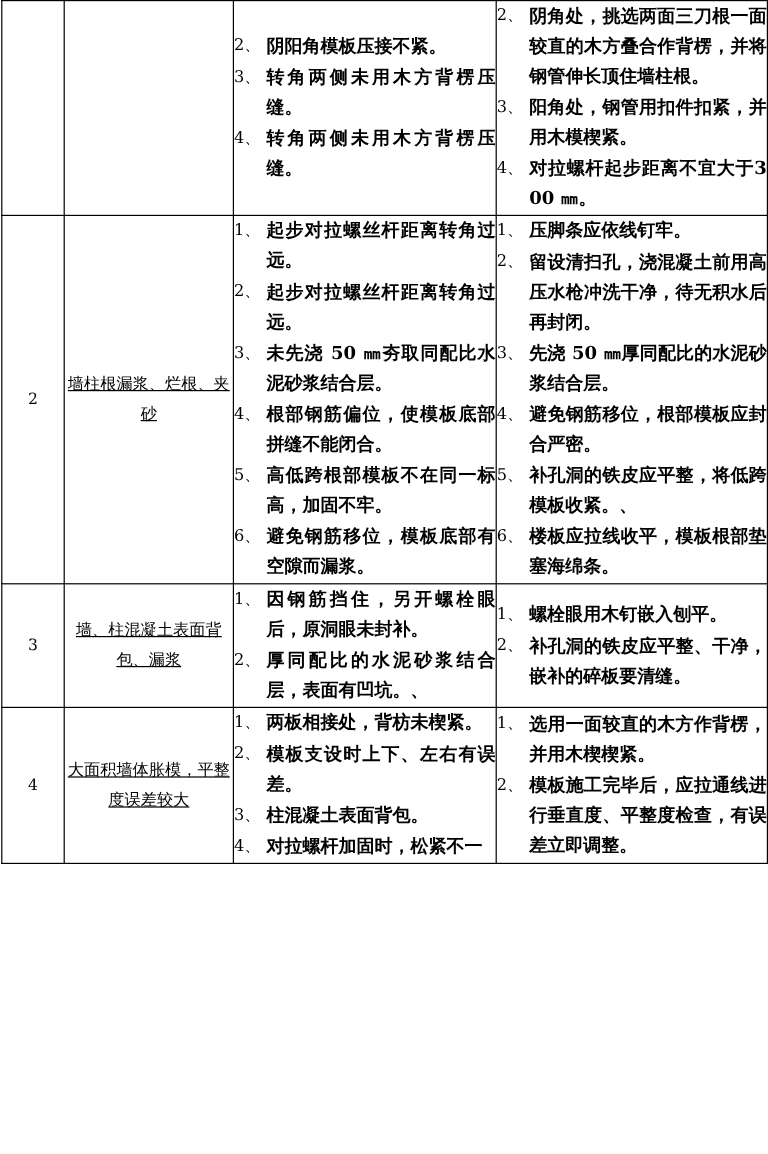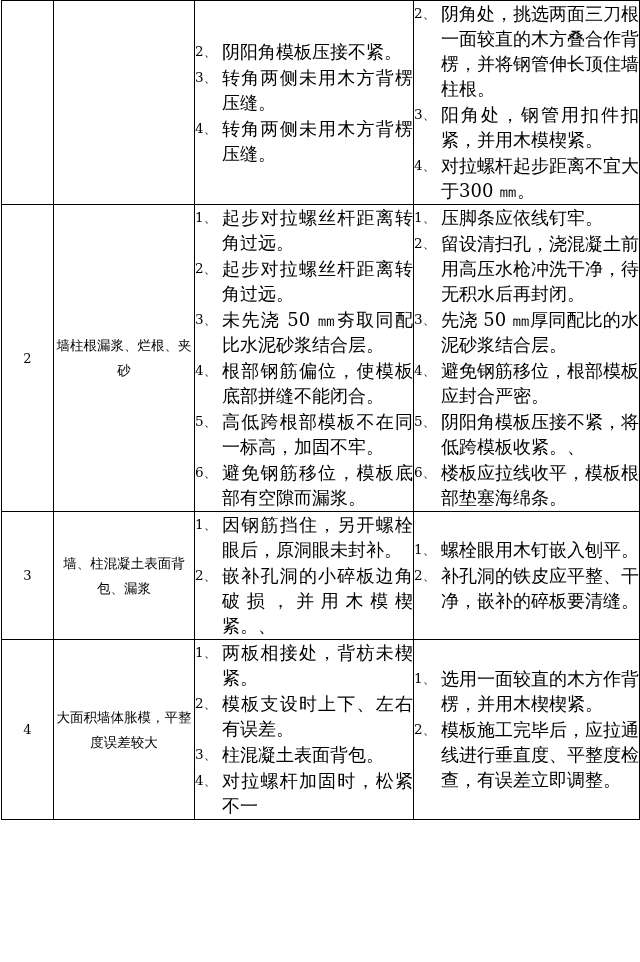--- a/index.html
+++ b/index.html
@@ -41,20 +41,21 @@
   .cell-num {
     text-align: center;
     font-size: 13px;
     font-family: "DejaVu Serif", "Liberation Serif", serif;
   }
   .cell-item {
     text-align: center;
     font-size: 13.5px;
     line-height: 25px;
     padding: 6px 10px;
+    text-decoration: underline;
   }
   .cell-list {
     padding: 6px 9px 8px 9px;
     font-size: 13.5px;
     line-height: 25px;
   }
   ol.numlist {
     list-style: none;
     margin: 0;
     padding: 0;
@@ -67,24 +68,25 @@
   ol.numlist li .marker {
     flex: 0 0 auto;
     width: 27px;
     text-align: left;
     font-size: 13.5px;
     line-height: 25px;
     white-space: nowrap;
   }
   ol.numlist li .txt {
     flex: 1 1 auto;
-    font-size: 18px;
+    font-size: 15px;
     line-height: 25px;
     text-align: justify;
     word-break: break-all;
+    font-weight: bold;
   }
 </style>
 </head>
 <body>
 
 <div class="page">
   <table class="doc-table">
     <colgroup>
       <col class="c-num">
       <col class="c-item">
@@ -182,21 +184,21 @@
             <li>
               <span class="marker">3、</span>
               <span class="txt">先浇 50 ㎜厚同配比的水泥砂浆结合层。</span>
             </li>
             <li>
               <span class="marker">4、</span>
               <span class="txt">避免钢筋移位，根部模板应封合严密。</span>
             </li>
             <li>
               <span class="marker">5、</span>
-              <span class="txt">阴阳角模板压接不紧，将低跨模板收紧。、</span>
+              <span class="txt">补孔洞的铁皮应平整，将低跨模板收紧。、</span>
             </li>
             <li>
               <span class="marker">6、</span>
               <span class="txt">楼板应拉线收平，模板根部垫塞海绵条。</span>
             </li>
           </ol>
         </td>
       </tr>
 
       <tr>
@@ -207,21 +209,21 @@
           <span>墙、柱混凝土表面背包、漏浆</span>
         </td>
         <td class="cell-list">
           <ol class="numlist">
             <li>
               <span class="marker">1、</span>
               <span class="txt">因钢筋挡住，另开螺栓眼后，原洞眼未封补。</span>
             </li>
             <li>
               <span class="marker">2、</span>
-              <span class="txt">嵌补孔洞的小碎板边角破损，并用木模楔紧。、</span>
+              <span class="txt">厚同配比的水泥砂浆结合层，表面有凹坑。、</span>
             </li>
           </ol>
         </td>
         <td class="cell-list">
           <ol class="numlist">
             <li>
               <span class="marker">1、</span>
               <span class="txt">螺栓眼用木钉嵌入刨平。</span>
             </li>
             <li>

